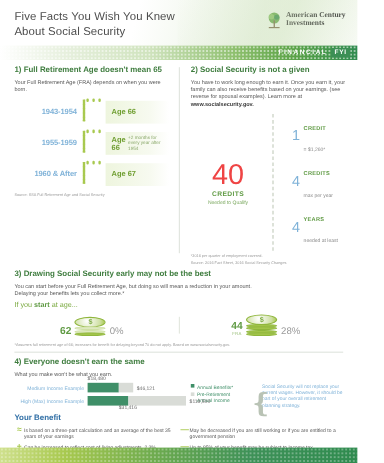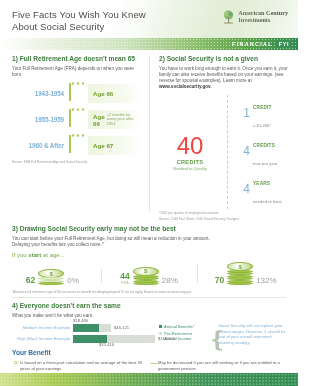--- a/index.html
+++ b/index.html
@@ -248,33 +248,20 @@
     <div class="coin-block">
       <span class="coin-age"><span>44</span><span class="fra">FRA</span></span>
       <span class="stack">
         <span class="face">$</span>
           <i></i>
           <i></i>
           <i></i>
           <i></i>
       </span>
       <span class="coin-pct">28%</span>
-    </div>
-    <div class="coin-block">
-      <span class="coin-age"><span>70</span><span class="fra"></span></span>
-      <span class="stack">
-        <span class="face">$</span>
-          <i></i>
-          <i></i>
-          <i></i>
-          <i></i>
-          <i></i>
-          <i></i>
-      </span>
-      <span class="coin-pct">132%</span>
     </div>
   </div>
   <p class="note3">*Assumes full retirement age of 66; increases for benefit for delaying beyond 70 do not apply. Based on www.socialsecurity.gov.</p>
   <div class="rule"></div>
 
   <div class="sec4">
     <h2 class="sec">4) Everyone doesn't earn the same</h2>
     <p class="lead">What you make won't be what you earn.</p>
     <div class="chart-wrap">
       <div class="chart">

